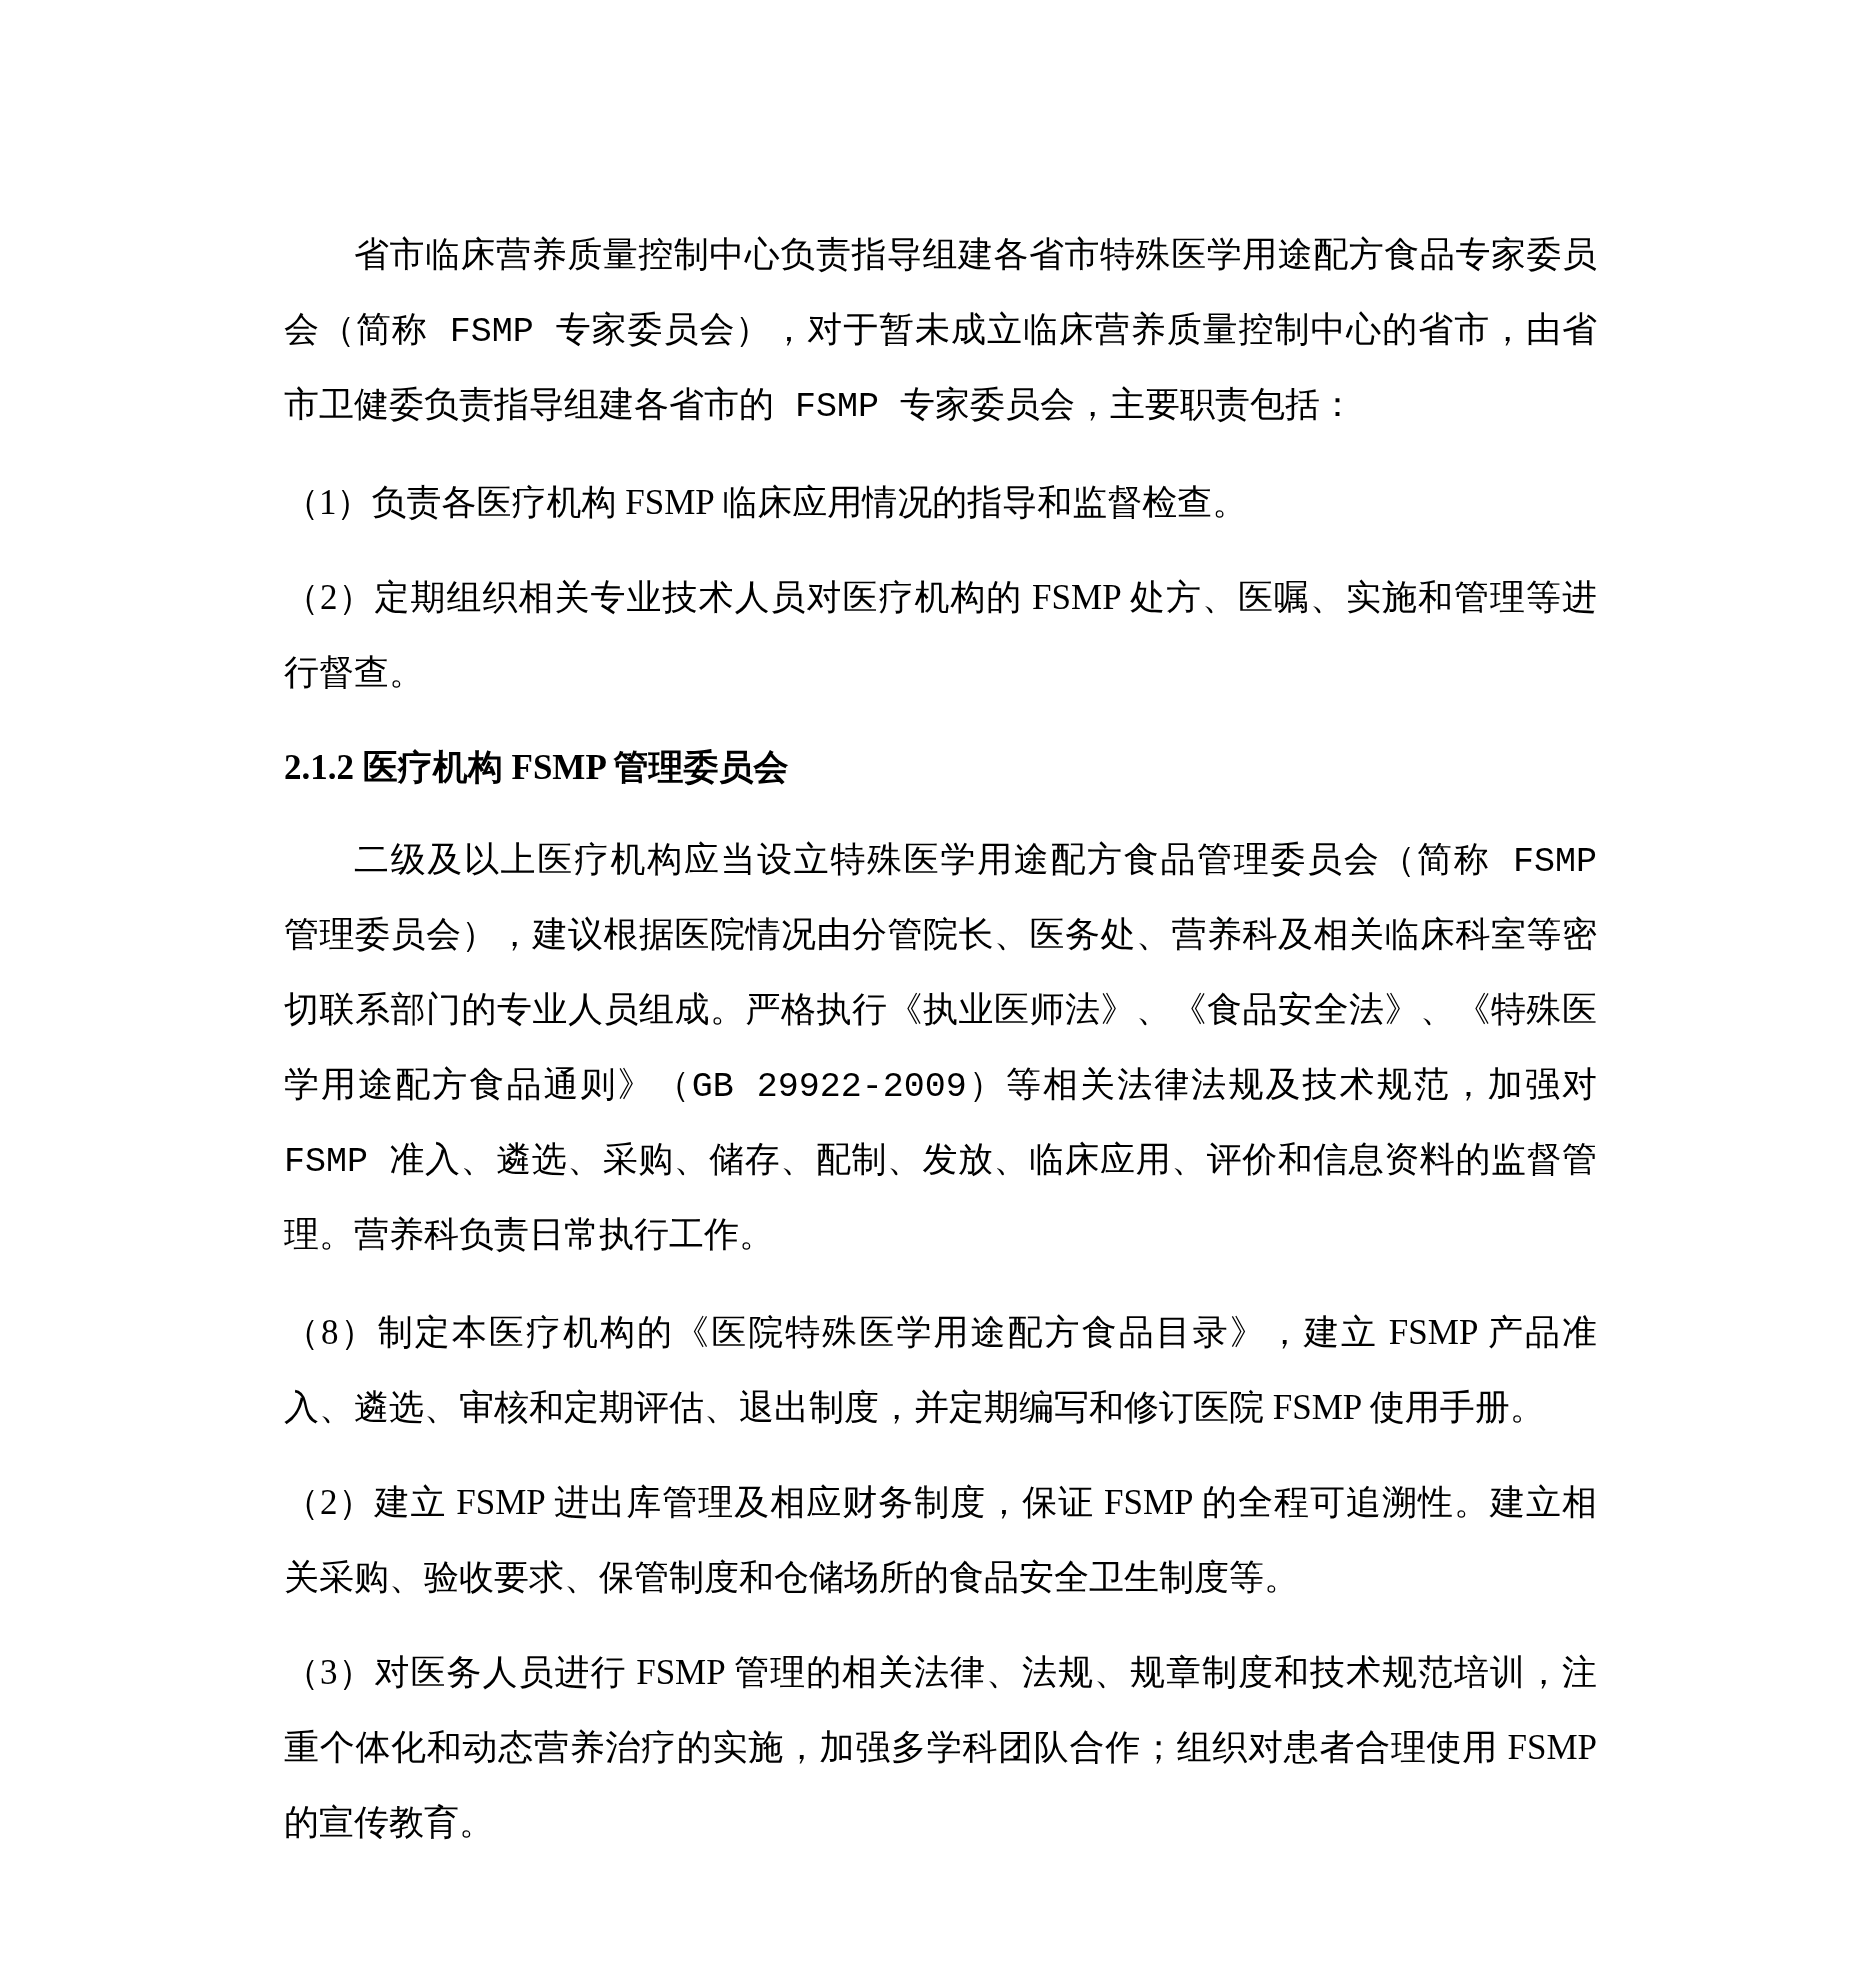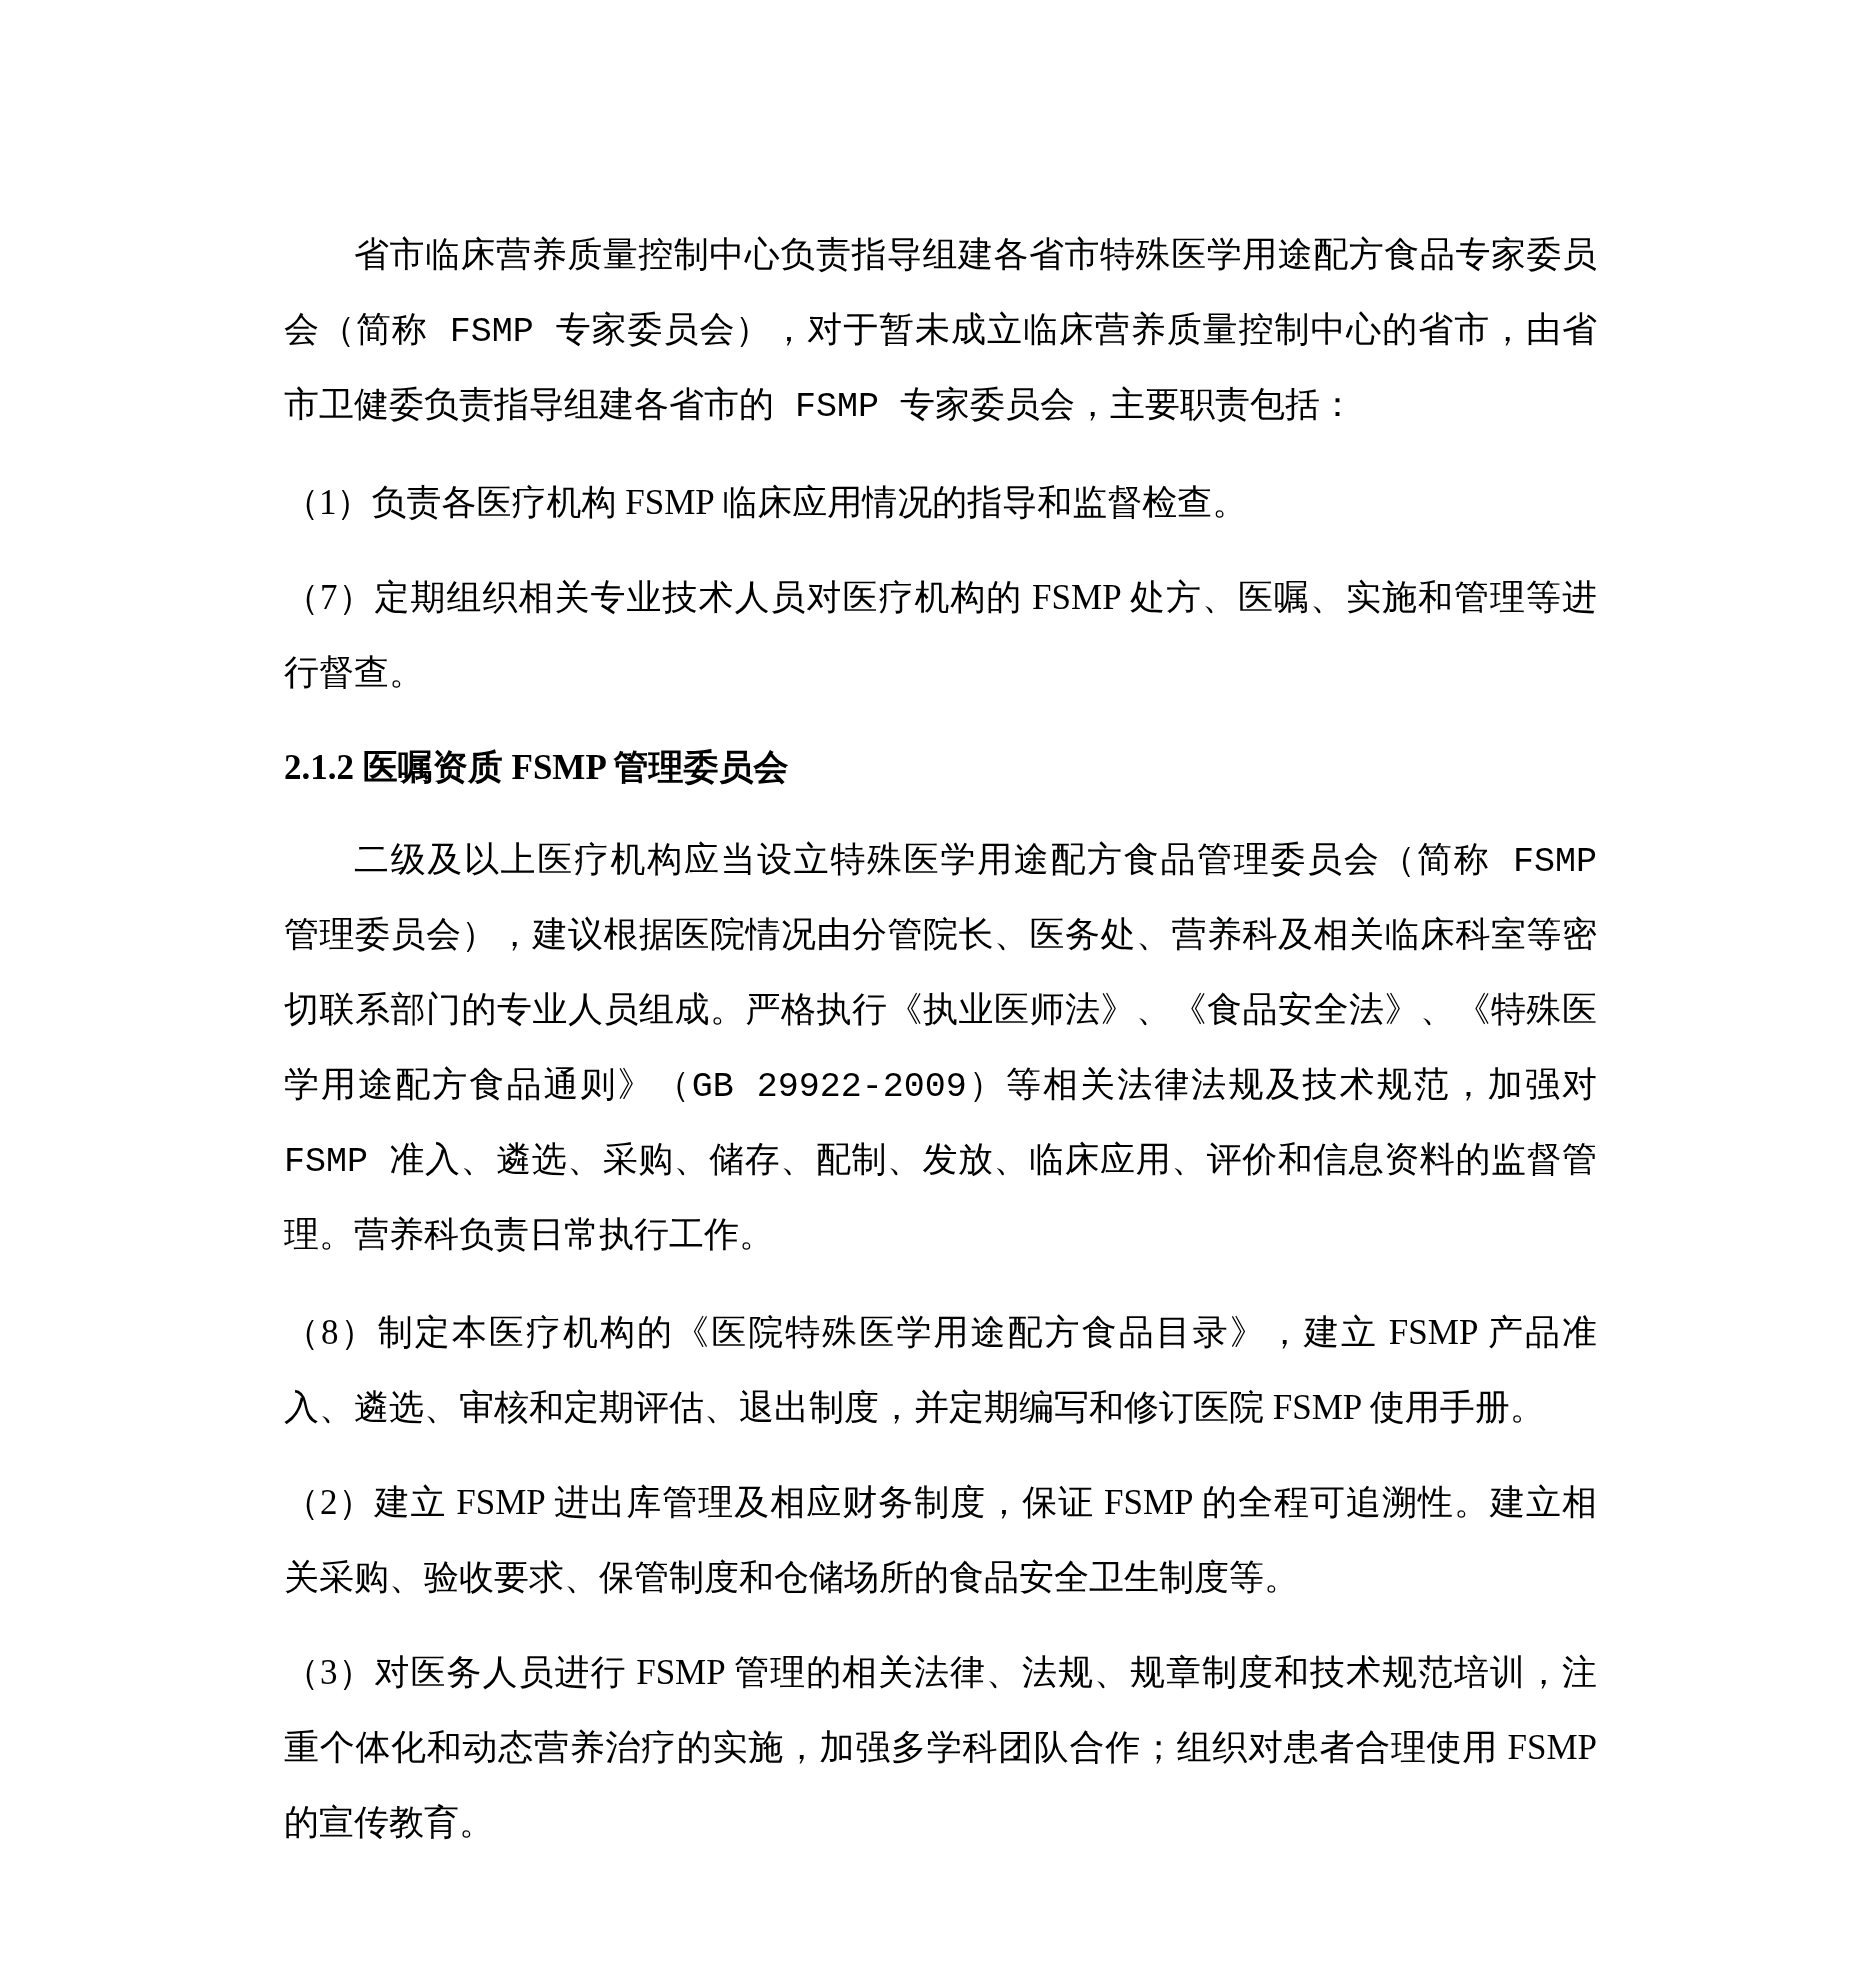--- a/index.html
+++ b/index.html
@@ -42,23 +42,23 @@
 <body>
 
 <div class="page">
 
   <div class="doc">
     <p class="para-indent">省市临床营养质量控制中心负责指导组建各省市特殊医学用途配方食品专家委员会（简称 FSMP 专家委员会），对于暂未成立临床营养质量控制中心的省市，由省市卫健委负责指导组建各省市的 FSMP 专家委员会，主要职责包括：</p>
 
     <p>（1）负责各医疗机构 FSMP 临床应用情况的指导和监督检查。</p>
 
 
-    <p>（7）定期组织相关专业技术人员对医疗机构的 FSMP 处方、医嘱、实施和管理等进行督查。</p>
+    <p>（2）定期组织相关专业技术人员对医疗机构的 FSMP 处方、医嘱、实施和管理等进行督查。</p>
 
-    <p class="heading">2.1.2 医嘱资质 FSMP 管理委员会</p>
+    <p class="heading">2.1.2 医疗机构 FSMP 管理委员会</p>
 
     <p class="para-indent">二级及以上医疗机构应当设立特殊医学用途配方食品管理委员会（简称 FSMP 管理委员会），建议根据医院情况由分管院长、医务处、营养科及相关临床科室等密切联系部门的专业人员组成。严格执行《执业医师法》、《食品安全法》、《特殊医学用途配方食品通则》（GB 29922-2009）等相关法律法规及技术规范，加强对 FSMP 准入、遴选、采购、储存、配制、发放、临床应用、评价和信息资料的监督管理。营养科负责日常执行工作。</p>
 
 
     <p>（8）制定本医疗机构的《医院特殊医学用途配方食品目录》，建立 FSMP 产品准入、遴选、审核和定期评估、退出制度，并定期编写和修订医院 FSMP 使用手册。</p>
 
     <p>（2）建立 FSMP 进出库管理及相应财务制度，保证 FSMP 的全程可追溯性。建立相关采购、验收要求、保管制度和仓储场所的食品安全卫生制度等。</p>
 
     <p>（3）对医务人员进行 FSMP 管理的相关法律、法规、规章制度和技术规范培训，注重个体化和动态营养治疗的实施，加强多学科团队合作；组织对患者合理使用 FSMP 的宣传教育。</p>
 

